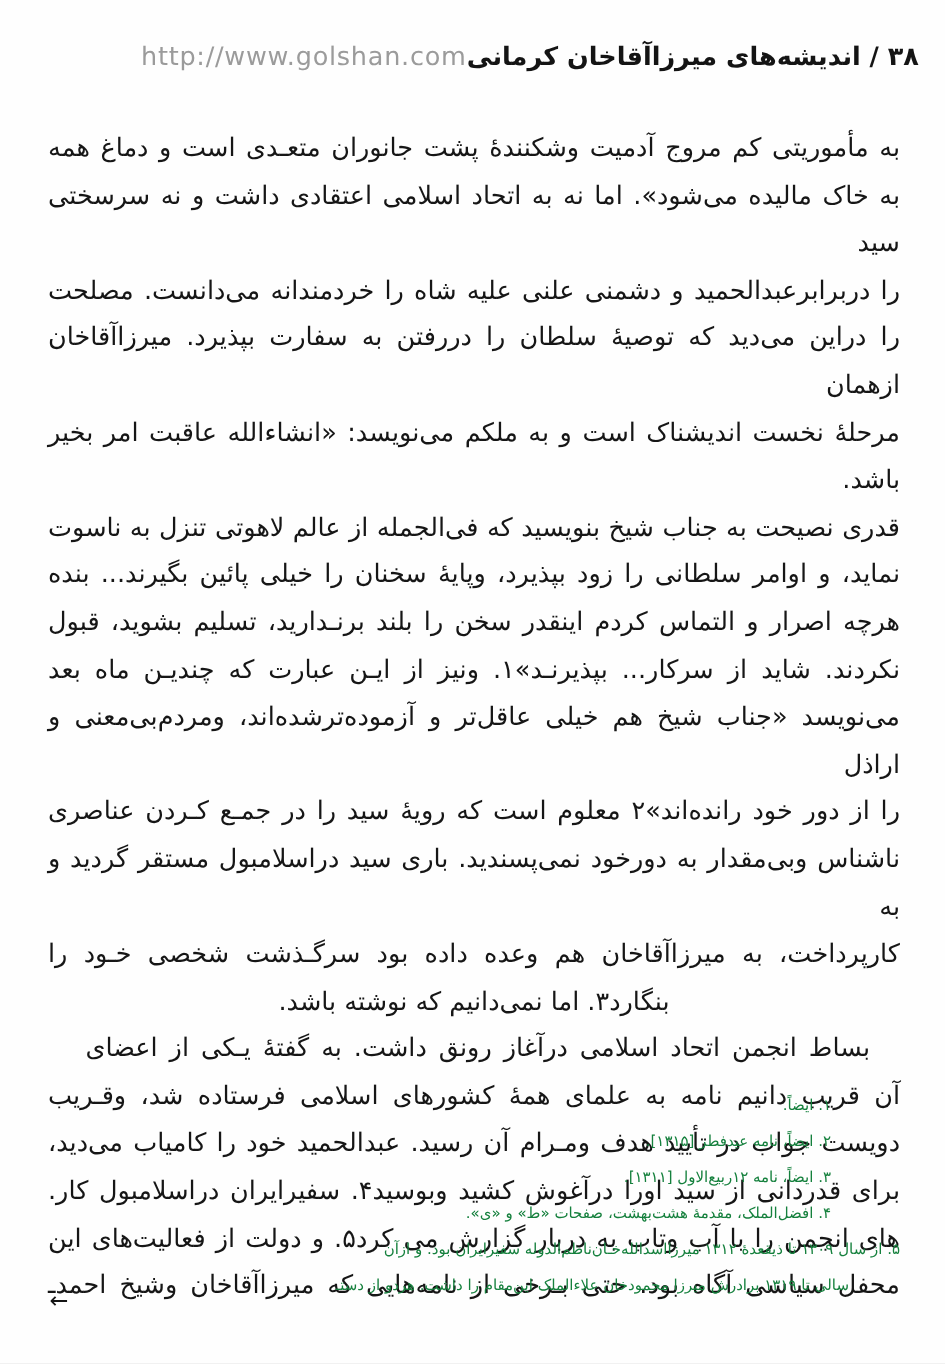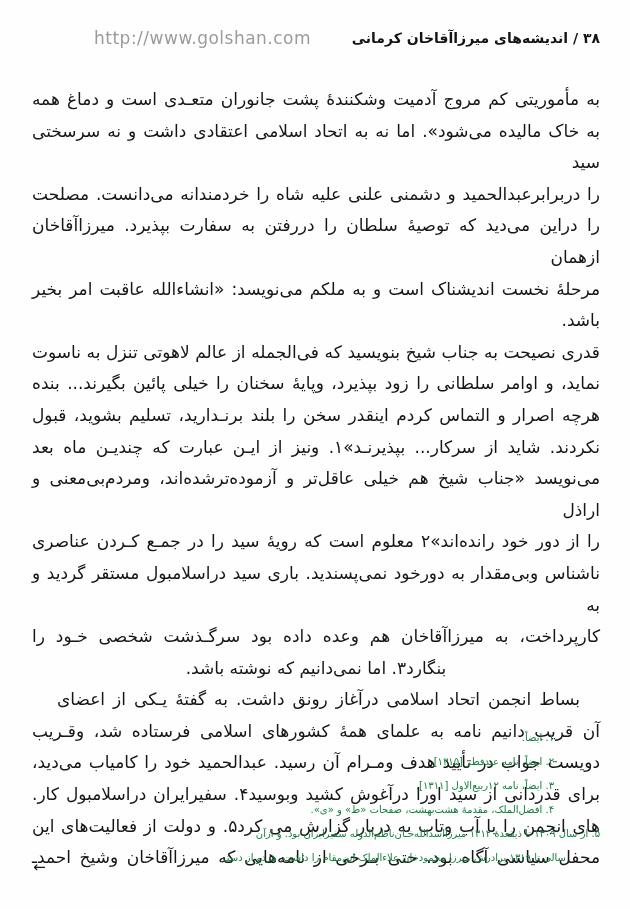--- a/index.html
+++ b/index.html
@@ -15,33 +15,33 @@
     box-sizing: border-box;
   }
   
   .page-header {
     position: absolute;
     top: 28px;
     left: 32px;
     right: 30px;
     display: flex;
     justify-content: space-between;
-    align-items: center;
+    align-items: flex-end;
   }
   .watermark-url {
     direction: ltr;
     margin-left: 62px;
     font-size: 17px;
     color: #9b9b9b;
     letter-spacing: 0.5px;
     font-family: "DejaVu Sans", sans-serif;
   }
   .running-title {
     direction: rtl;
-    font-size: 14px;
+    font-size: 17px;
     font-weight: bold;
     color: #141414;
     white-space: nowrap;
   }
   
   .body-text {
     position: absolute;
     top: 84px;
     right: 30px;
     left: 32px;

